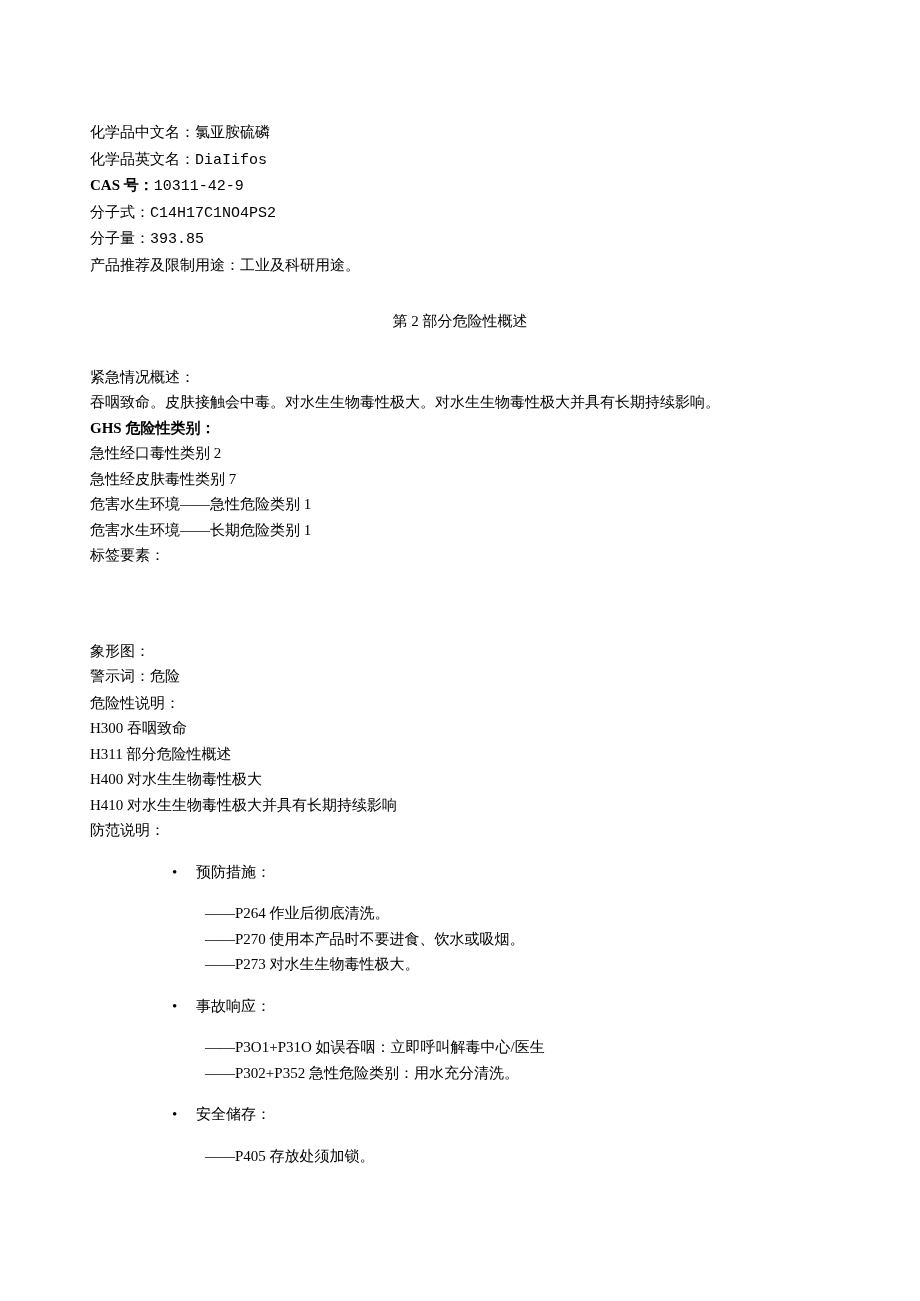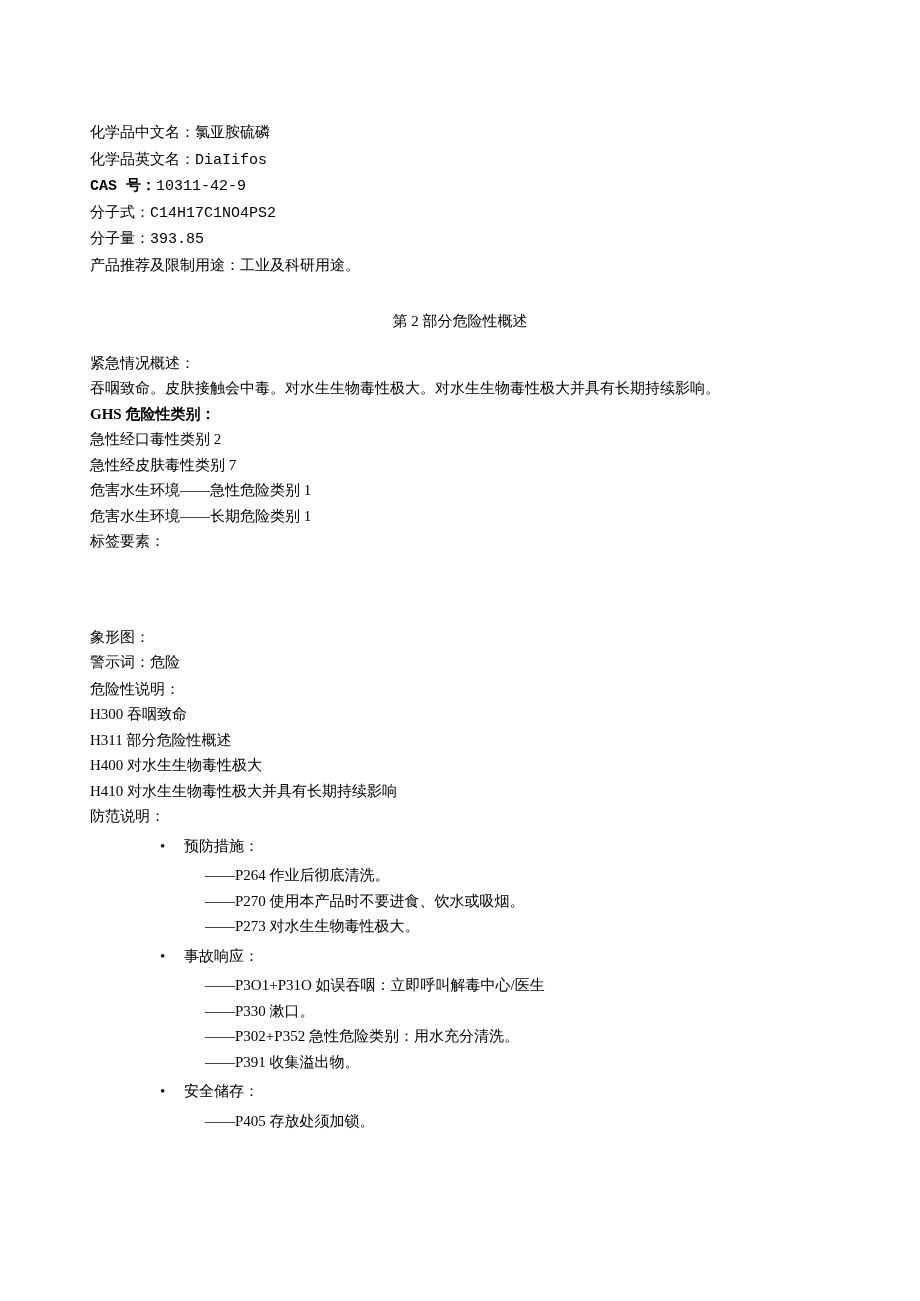--- a/index.html
+++ b/index.html
@@ -17,34 +17,34 @@
     display: block;
   }
   .label-key {
     display: inline;
   }
   .label-val {
     display: inline;
     font-family: Liberation Mono, monospace;
   }
   .cas-label {
-    font-family: Liberation Mono, monospace;
+    font-family: Liberation Serif, serif;
   }
   .bold {
     font-weight: bold;
   }
   .section-title {
     text-align: center;
     margin-top: 30px;
-    margin-bottom: 16px;
+    margin-bottom: 30px;
   }
   ul.bullets {
     list-style: none;
     padding-left: 0;
-    margin: 4px;
+    margin: 16px;
   }
   ul.bullets > li {
     position: relative;
     padding-left: 90px;
   }
   ul.bullets > li::before {
     content: "•";
     position: absolute;
     left: 66px;
     top: 0;
@@ -114,23 +114,21 @@
   <div class="field-row">——P264 作业后彻底清洗。</div>
   <div class="field-row">——P270 使用本产品时不要进食、饮水或吸烟。</div>
   <div class="field-row">——P273 对水生生物毒性极大。</div>
 </div>
 
 <ul class="bullets">
   <li><span>事故响应：</span></li>
 </ul>
 <div class="sub-lines">
   <div class="field-row">——P3O1+P31O 如误吞咽：立即呼叫解毒中心/医生</div>
-  <div class="field-row">——P330 漱口。</div>
   <div class="field-row">——P302+P352 急性危险类别：用水充分清洗。</div>
-  <div class="field-row">——P391 收集溢出物。</div>
 </div>
 
 <ul class="bullets">
   <li><span>安全储存：</span></li>
 </ul>
 <div class="sub-lines">
   <div class="field-row">——P405 存放处须加锁。</div>
 </div>
 
 </body></html>

